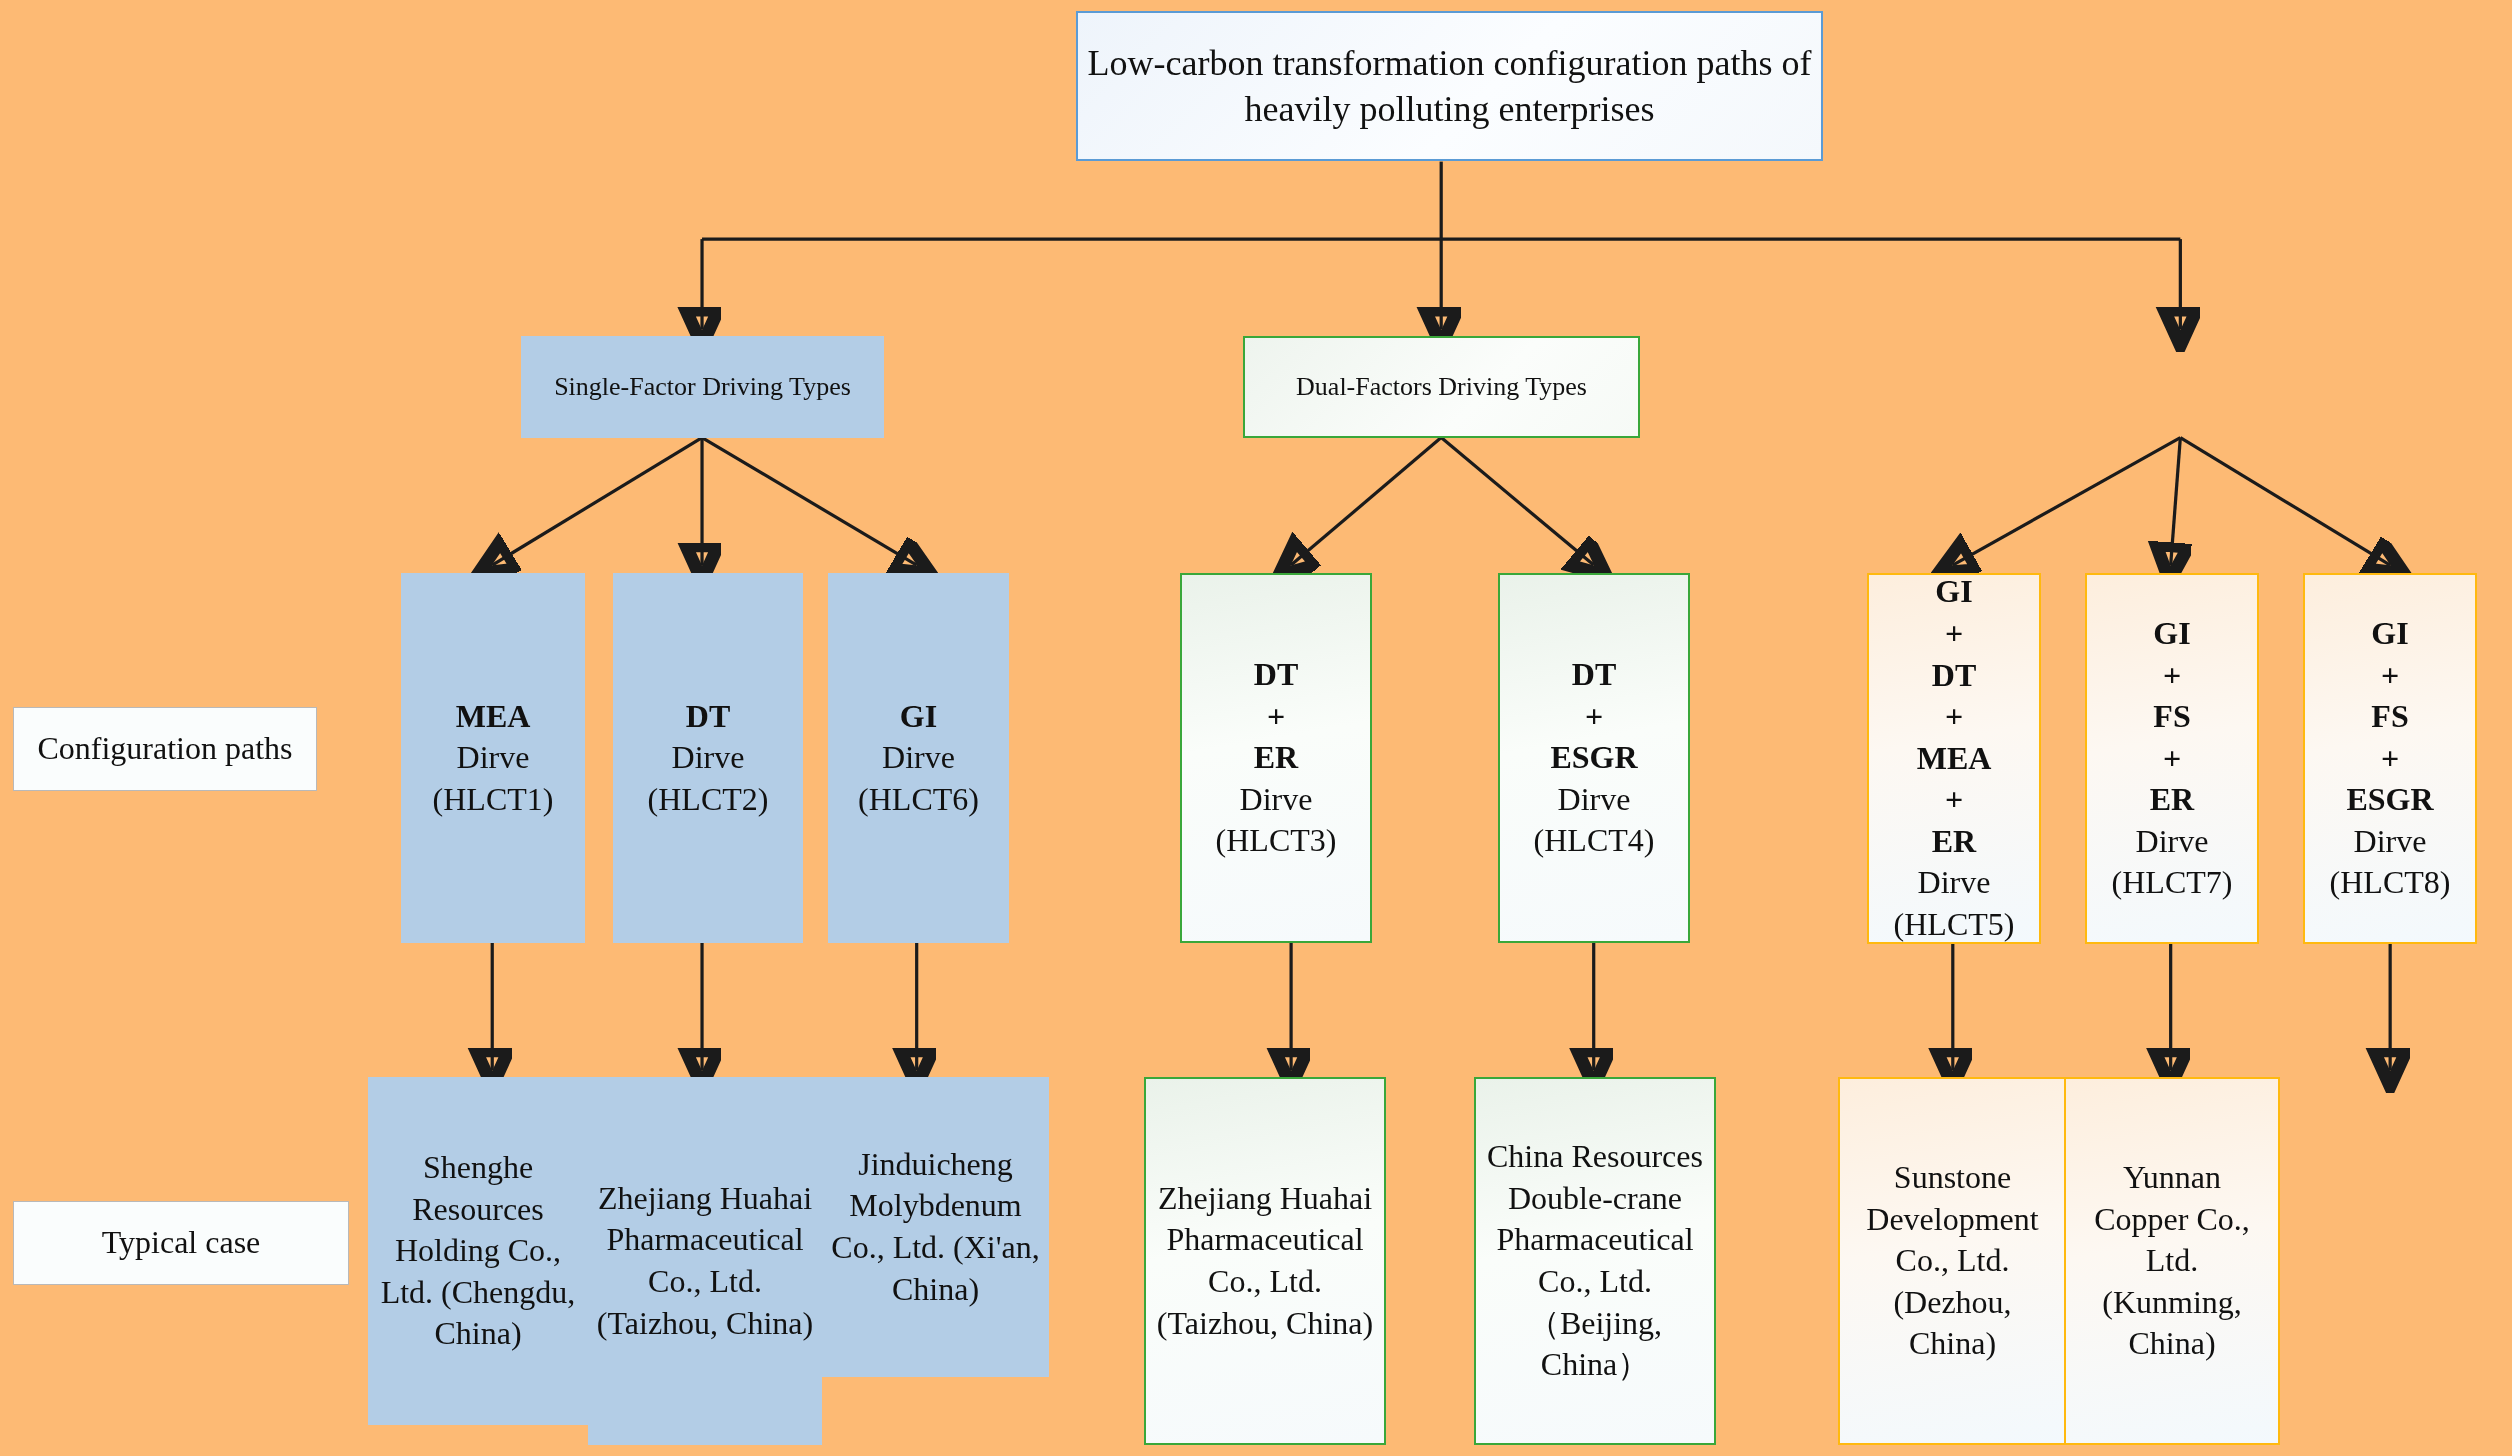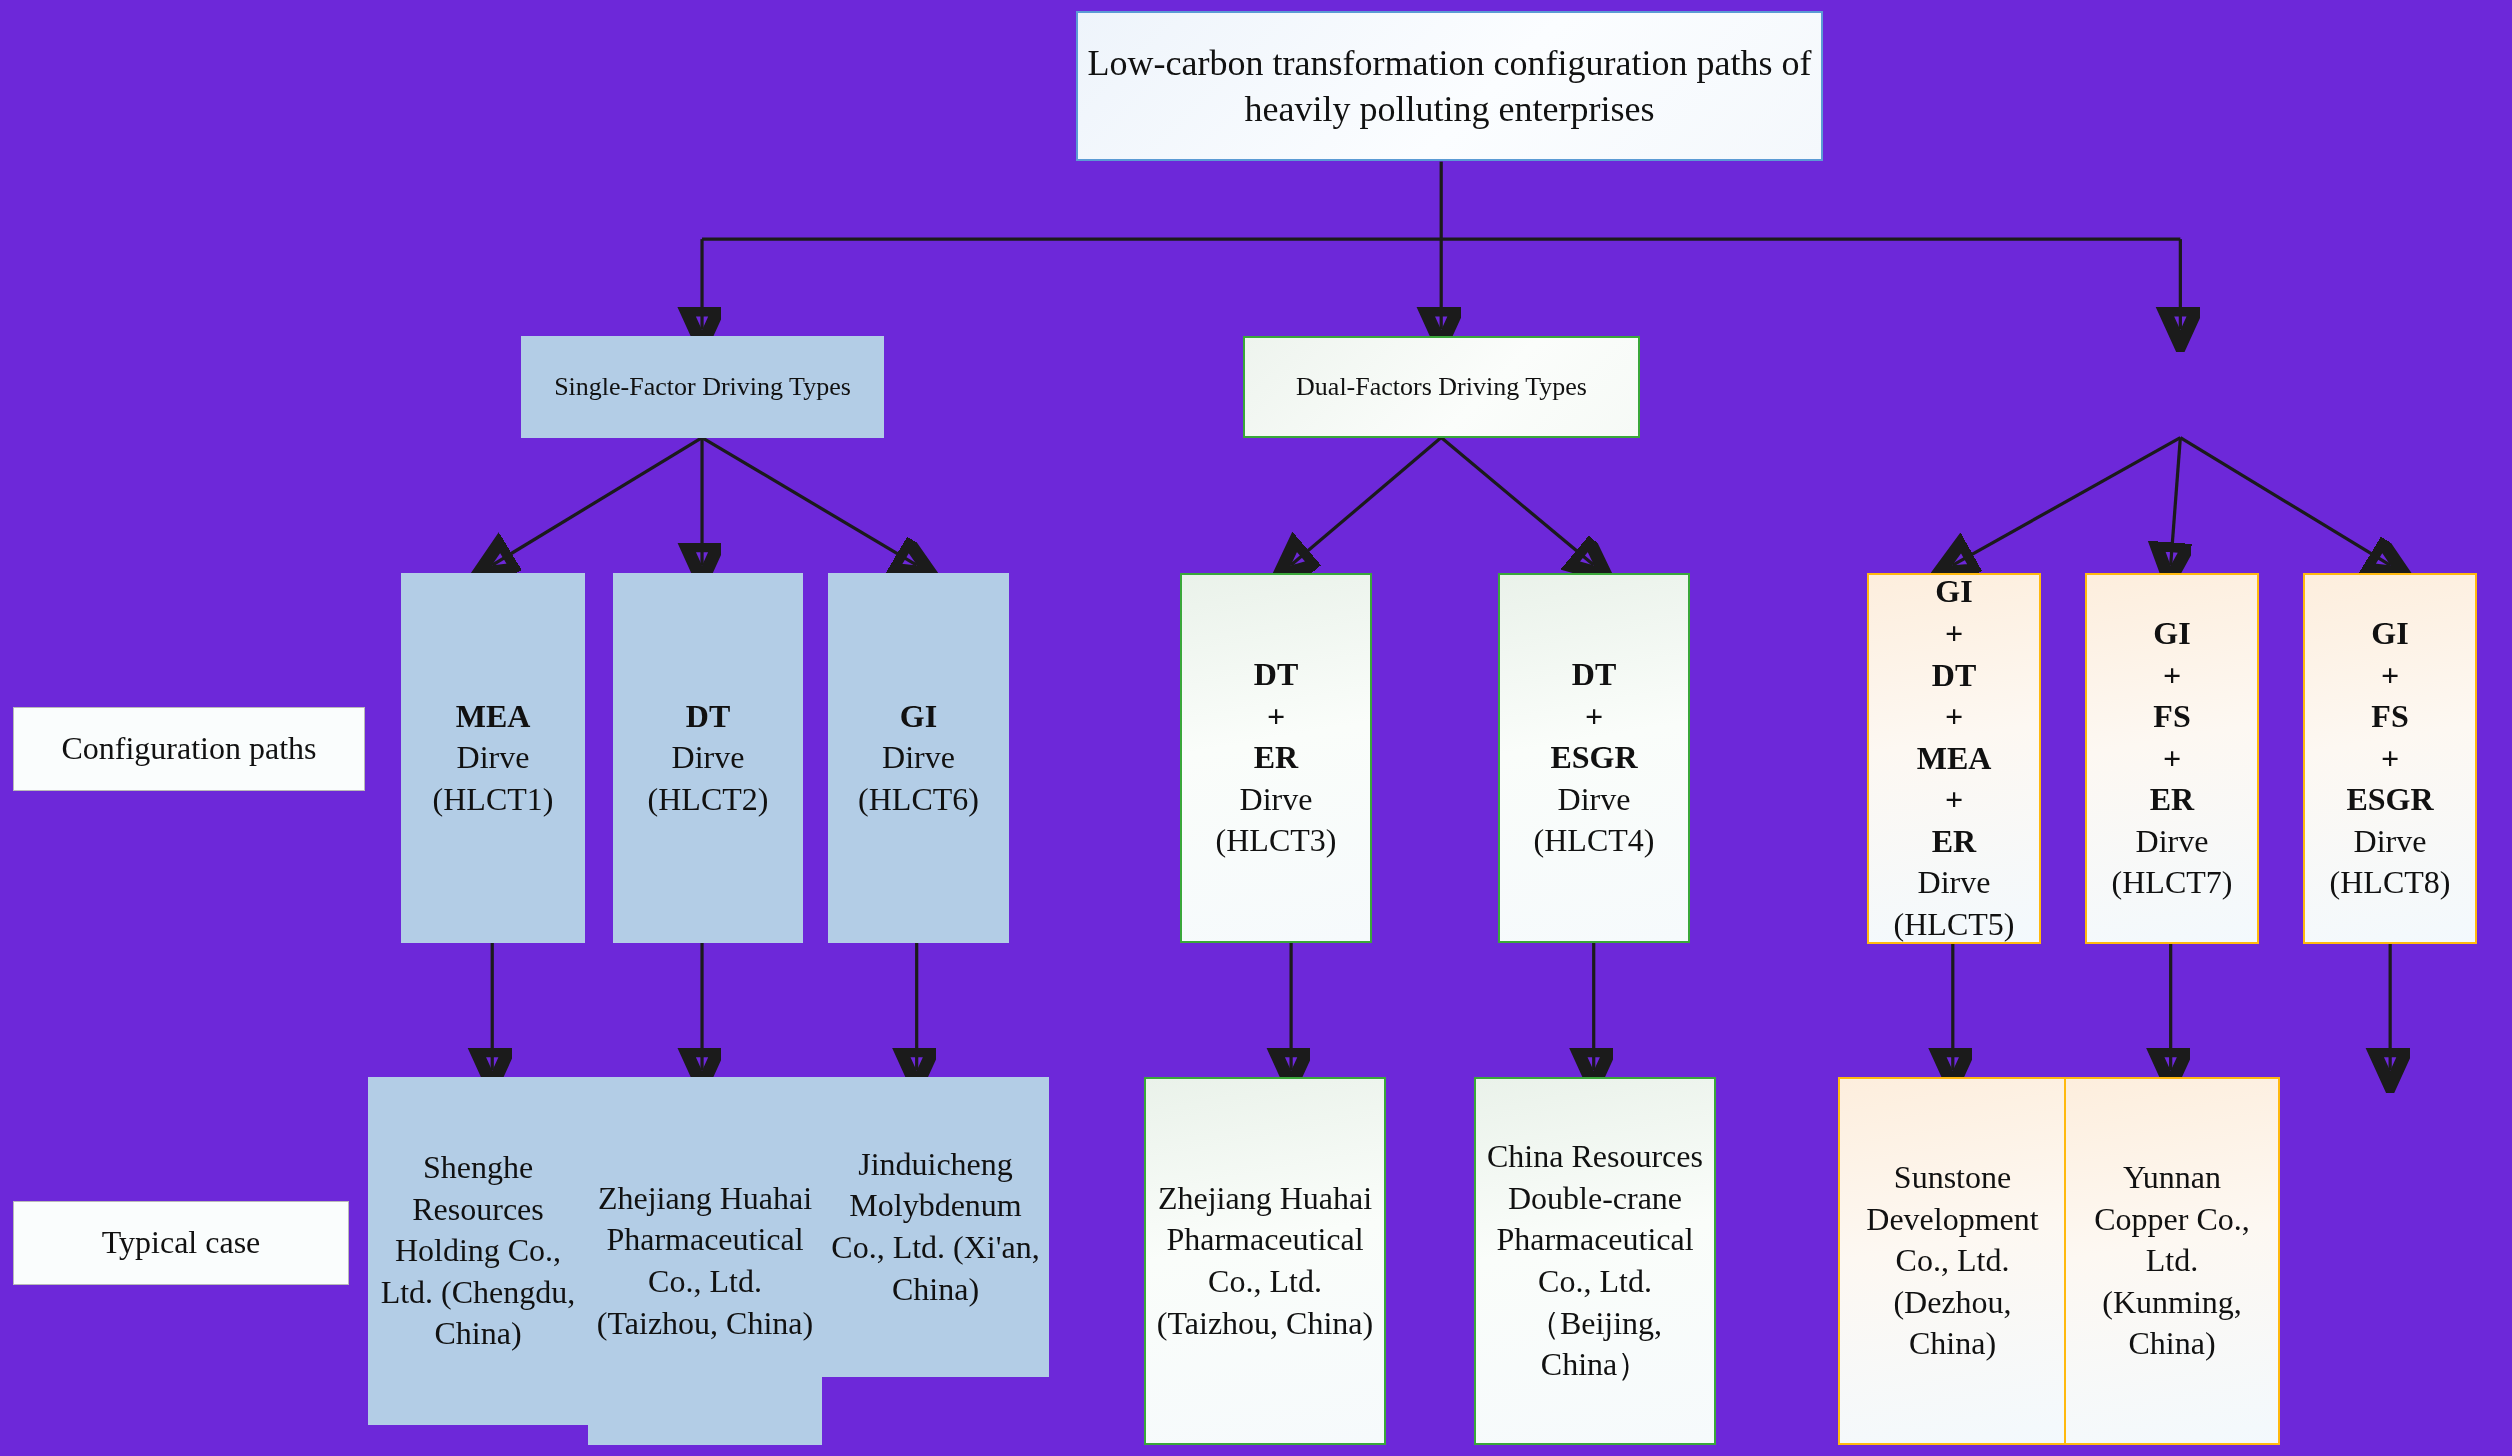--- a/index.html
+++ b/index.html
@@ -1,17 +1,17 @@
 <!DOCTYPE html>
 <html style="font-size:13px"><head>
 <meta charset="utf-8">
 <style>
   html,body{margin:0;padding:0;background:#ffffff;}
   body{font-family:"Liberation Serif","DejaVu Serif",serif;color:#111;}
-  #stage{position:relative;width:2512px;height:1457px;background:#6d28d9;overflow:hidden;}
+  #stage{position:relative;width:2512px;height:1457px;background:#fdba74;overflow:hidden;}
 
   .box{position:absolute;box-sizing:border-box;display:flex;align-items:center;
        justify-content:center;text-align:center;line-height:1.30;}
   .box .inner{width:100%;padding:0 8px;box-sizing:border-box;}
 
   
   .root{
     border:2.4px solid #5b9bd5;
     background:linear-gradient(135deg,#eef4fb 0%,#fbfdff 55%,#f4f8fc 100%);
     font-size:36px;
@@ -90,21 +90,21 @@
 
     <line x1="2420" y1="1168" x2="2420" y2="1326" marker-end="url(#ah)"></line>
     <line x1="2690" y1="1168" x2="2690" y2="1326" marker-end="url(#ah)"></line>
     <line x1="2962" y1="1168" x2="2962" y2="1326" marker-end="url(#ah)"></line>
   </svg>
 
   <div class="box root" style="left:1076px;top:11.3px;width:747px;height:150px;">
     <div class="inner">Low-carbon transformation configuration paths of heavily polluting enterprises</div>
   </div>
 
-  <div class="box rowlabel" style="left:13px;top:707px;width:352px;height:84px;">
+  <div class="box rowlabel" style="left:13px;top:707px;width:304px;height:84px;">
     <div class="inner">Configuration paths</div>
   </div>
   <div class="box rowlabel" style="left:13px;top:1201px;width:336px;height:84px;">
     <div class="inner">Typical case</div>
   </div>
 
   <div class="box hdr hdr-blue" style="left:521px;top:336px;width:363px;height:102px;">
     <div class="inner">Single-Factor Driving Types</div>
   </div>
   <div class="box hdr hdr-green" style="left:1243px;top:336px;width:397px;height:102px;">

